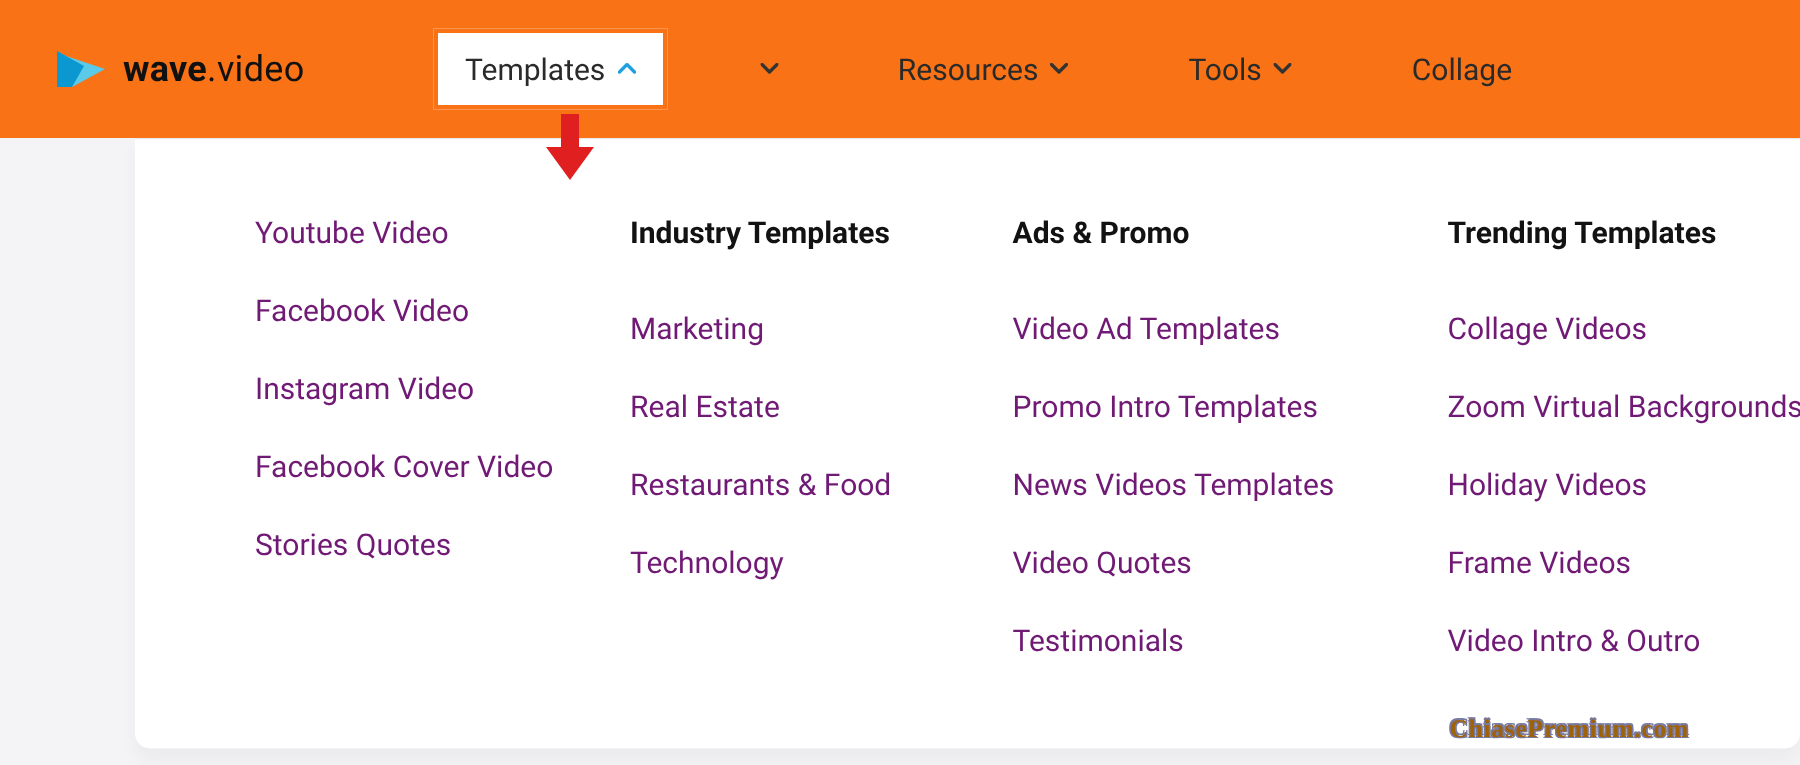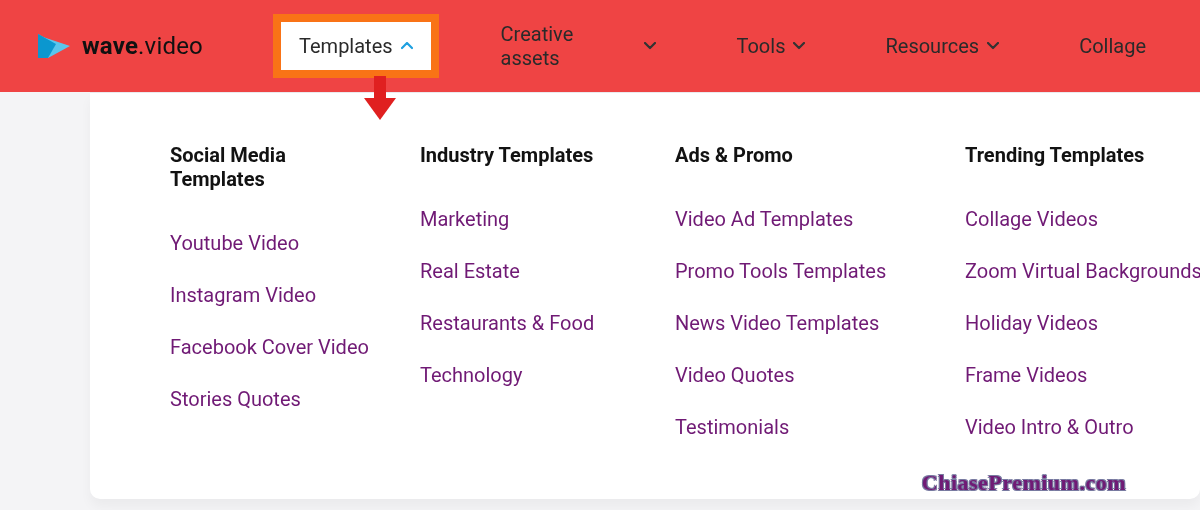--- a/index.html
+++ b/index.html
@@ -11,26 +11,26 @@
     body {
       font-family: -apple-system, BlinkMacSystemFont, "Segoe UI", Roboto, Helvetica, Arial, sans-serif;
       background: #f4f4f6;
       width: 1200px;
       height: 510px;
       overflow: hidden;
       position: relative;
     }
 
     .topbar {
-      background: #ef4444;
+      background: #f97316;
       height: 92px;
       display: flex;
       align-items: center;
       padding: 4px 36px;
-      gap: 0;
+      gap: 16px;
     }
 
     .brand {
       display: flex;
       align-items: center;
       gap: 10px;
       margin-right: 60px;
     }
 
     .brand-mark {
@@ -63,21 +63,21 @@
       gap: 8px;
       font-size: 20px;
       color: #2a2a2a;
       padding: 12px 18px;
       cursor: pointer;
       position: relative;
       font-weight: 400;
     }
 
     .nav-item.highlight {
-      border: 8px solid #f97316;
+      border: 3px solid #f97316;
       background: #fff;
     }
 
     .chev {
       width: 12px;
       height: 8px;
       display: inline-block;
     }
 
     .chev svg {
@@ -134,23 +134,23 @@
 
     .arrow-annot svg {
       display: block;
     }
 
     .watermark {
       position: absolute;
       right: 74px;
       bottom: 14px;
       font-family: Georgia, "Times New Roman", serif;
-      font-size: 22px;
+      font-size: 17px;
       font-weight: 700;
-      color: #701a75;
+      color: #a16207;
       text-shadow:
         -1px -1px 0 #787aa0,
         1px -1px 0 #787aa0,
         -1px 1px 0 #787aa0,
         1px 1px 0 #787aa0;
       letter-spacing: 0.5px;
     }
 
     .backstrip {
       position: absolute;
@@ -184,39 +184,38 @@
     <div class="nav-item highlight">
       <span>Templates</span>
       <span class="chev">
         <svg viewBox="0 0 12 8" width="12" height="8">
             <path d="M1 6 L6 1 L11 6" fill="none" stroke="#1fa0e0" stroke-width="2.2" stroke-linecap="round" stroke-linejoin="round"></path>
           </svg>
       </span>
     </div>
 
     <div class="nav-item">
-      <span>Creative assets</span>
       <span class="chev">
         <svg viewBox="0 0 12 8" width="12" height="8">
             <path d="M1 1 L6 6 L11 1" fill="none" stroke="#333" stroke-width="2.2" stroke-linecap="round" stroke-linejoin="round"></path>
           </svg>
       </span>
     </div>
 
     <div class="nav-item">
+      <span>Resources</span>
+      <span class="chev">
+        <svg viewBox="0 0 12 8" width="12" height="8">
+            <path d="M1 1 L6 6 L11 1" fill="none" stroke="#333" stroke-width="2.2" stroke-linecap="round" stroke-linejoin="round"></path>
+          </svg>
+      </span>
+    </div>
+
+    <div class="nav-item">
       <span>Tools</span>
-      <span class="chev">
-        <svg viewBox="0 0 12 8" width="12" height="8">
-            <path d="M1 1 L6 6 L11 1" fill="none" stroke="#333" stroke-width="2.2" stroke-linecap="round" stroke-linejoin="round"></path>
-          </svg>
-      </span>
-    </div>
-
-    <div class="nav-item">
-      <span>Resources</span>
       <span class="chev">
         <svg viewBox="0 0 12 8" width="12" height="8">
             <path d="M1 1 L6 6 L11 1" fill="none" stroke="#333" stroke-width="2.2" stroke-linecap="round" stroke-linejoin="round"></path>
           </svg>
       </span>
     </div>
 
     <div class="nav-item">
       <span>Collage</span>
     </div>
@@ -229,40 +228,40 @@
 <div class="arrow-annot">
   <svg width="36" height="46" viewBox="0 0 36 46">
     <rect x="12" y="0" width="12" height="24" fill="#e02020"></rect>
     <path d="M2 22 L34 22 L18 44 Z" fill="#e02020"></path>
   </svg>
 </div>
 
 <div class="dd">
 
   <div class="dd-col c0">
-    <div class="dd-head">Social Media Templates</div>
     <div class="dd-link">Youtube Video</div>
+    <div class="dd-link">Facebook Video</div>
     <div class="dd-link">Instagram Video</div>
     <div class="dd-link">Facebook Cover Video</div>
     <div class="dd-link">Stories Quotes</div>
   </div>
 
   <div class="dd-col c1">
     <div class="dd-head">Industry Templates</div>
     <div class="dd-link">Marketing</div>
     <div class="dd-link">Real Estate</div>
     <div class="dd-link">Restaurants &amp; Food</div>
     <div class="dd-link">Technology</div>
   </div>
 
   <div class="dd-col c2">
     <div class="dd-head">Ads &amp; Promo</div>
     <div class="dd-link">Video Ad Templates</div>
-    <div class="dd-link">Promo Tools Templates</div>
-    <div class="dd-link">News Video Templates</div>
+    <div class="dd-link">Promo Intro Templates</div>
+    <div class="dd-link">News Videos Templates</div>
     <div class="dd-link">Video Quotes</div>
     <div class="dd-link">Testimonials</div>
   </div>
 
   <div class="dd-col c3">
     <div class="dd-head">Trending Templates</div>
     <div class="dd-link">Collage Videos</div>
     <div class="dd-link">Zoom Virtual Backgrounds</div>
     <div class="dd-link">Holiday Videos</div>
     <div class="dd-link">Frame Videos</div>

